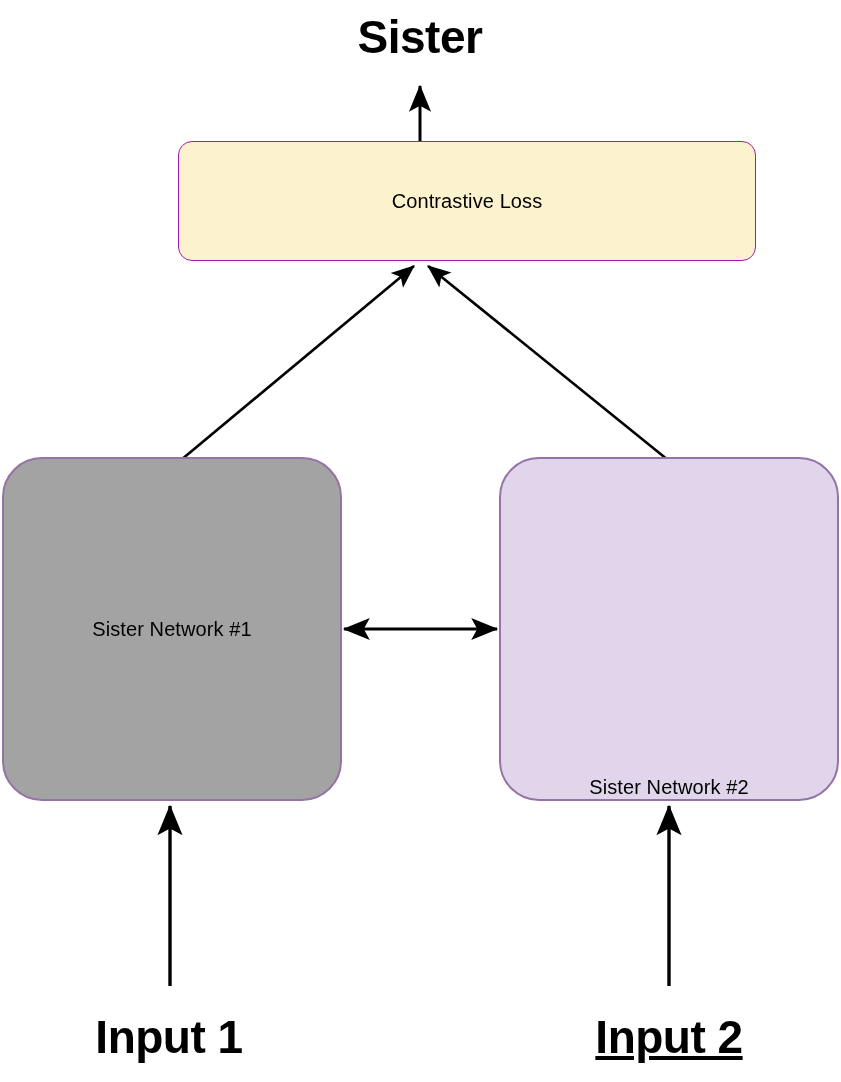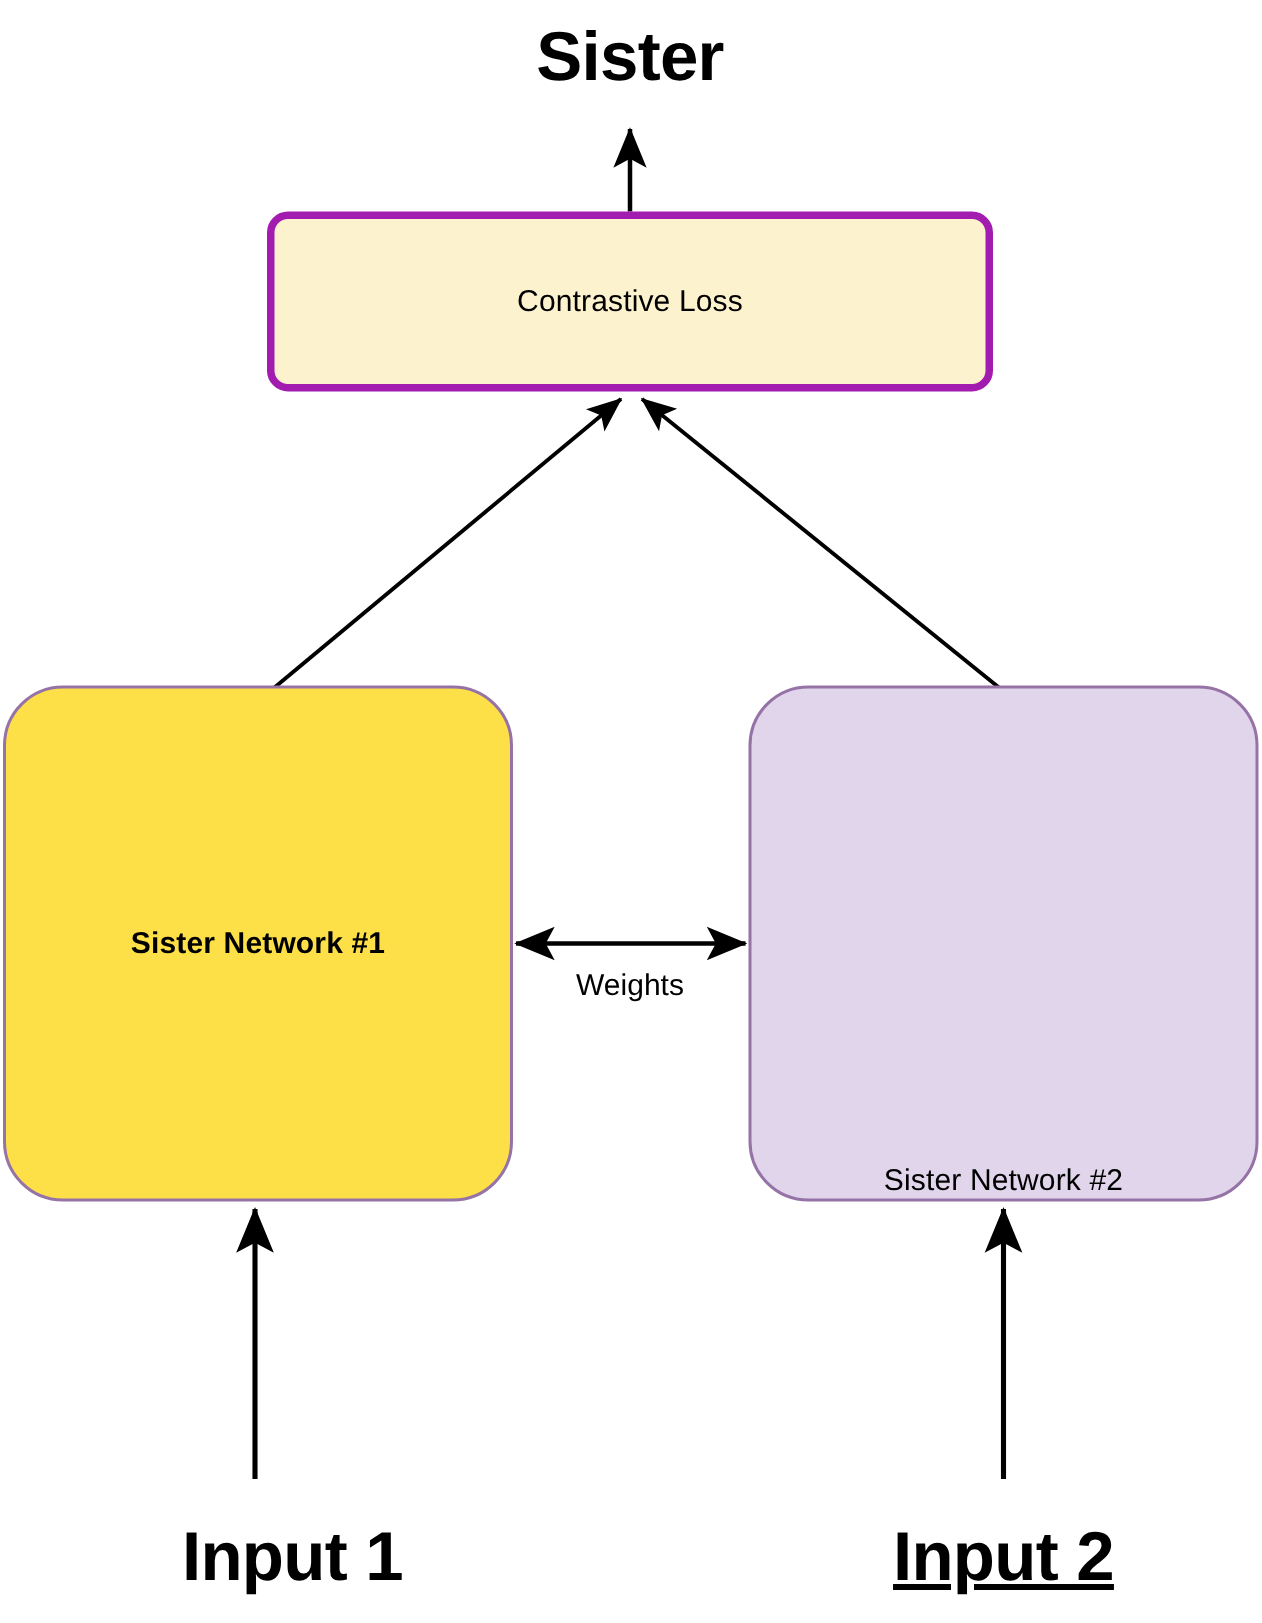--- a/index.html
+++ b/index.html
@@ -35,35 +35,34 @@
   }
   .node-label {
     font-size: 20px;
     color: #000000;
     line-height: 1.2;
     letter-spacing: 0.1px;
   }
   #loss-node {
     left: 178px;
     top: 141px;
-    width: 484px;
+    width: 578px;
     height: 120px;
     background: #fdf2ce;
-    border: 5px solid #a21caf;
+    border: 1px solid #a21caf;
     border-radius: 14px;
   }
   #sister1-node {
     left: 2px;
     top: 457px;
     width: 340px;
     height: 344px;
-    background: #fde047;
+    background: #a3a3a3;
     border: 2px solid #9673a6;
     border-radius: 40px;
-    font-weight: bold;
   }
   #sister2-node {
     left: 499px;
     top: 457px;
     width: 340px;
     height: 344px;
     background: #e1d5ec;
     border: 2px solid #9673a6;
     border-radius: 40px;
     align-items: flex-end;
@@ -80,21 +79,20 @@
   }
   #output-text {
     left: 220px;
     top: 10px;
     width: 400px;
   }
   #input1-text {
     left: 0px;
     top: 1010px;
     width: 338px;
-    padding-left: 26px;
   }
   #input2-text {
     left: 500px;
     top: 1010px;
     width: 338px;
     text-decoration: underline;
   }
   #weights-text {
     left: 330px;
     top: 646px;
@@ -137,19 +135,18 @@
   </div>
 
   <div class="node" id="sister1-node">
     <span class="node-label">Sister Network #1</span>
   </div>
 
   <div class="node" id="sister2-node">
     <span class="node-label">Sister Network #2</span>
   </div>
 
-  <div class="free-text" id="weights-text">Weights</div>
 
   <div class="free-text title-text" id="input1-text">Input 1</div>
 
   <div class="free-text title-text" id="input2-text">Input 2</div>
 
 </div>
 
 </body></html>

